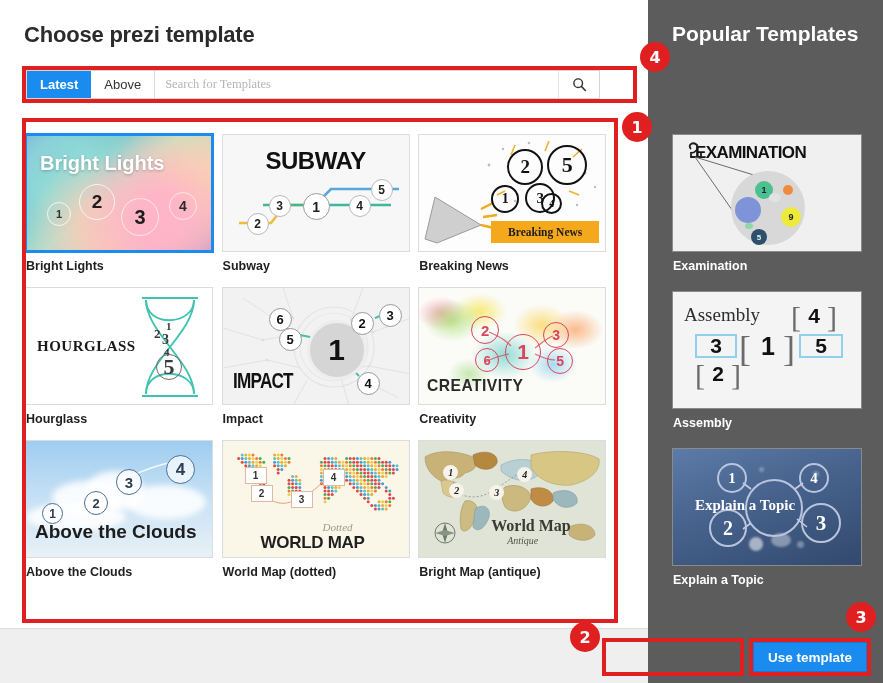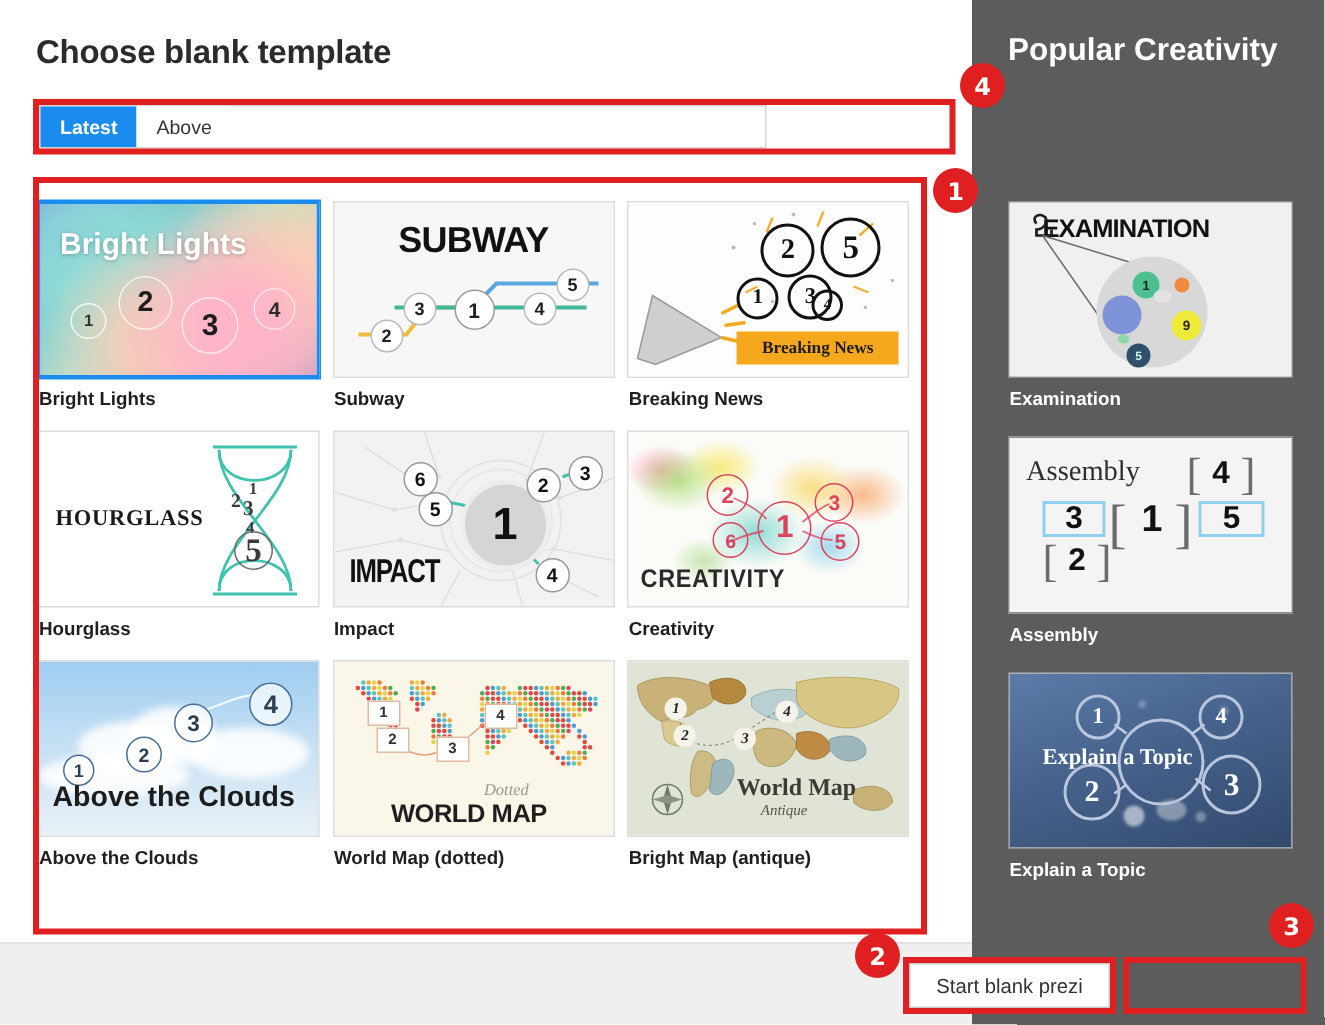--- a/index.html
+++ b/index.html
@@ -10,21 +10,21 @@
     position:relative;
     -webkit-font-smoothing:antialiased;
   }
   #root{position:absolute;inset:0;}
 
   
   .left-pane{position:absolute;left:0;top:0;width:648px;height:683px;background:#ffffff;}
   .page-title{position:absolute;left:24px;top:22px;font-size:22px;font-weight:bold;color:#2b2b2b;letter-spacing:-.2px;}
 
   
-  .search-row{position:absolute;left:26px;top:70px;width:485px;height:29px;display:flex;
+  .search-row{position:absolute;left:26px;top:70px;width:574px;height:29px;display:flex;
               border:1px solid #d5d5d5;background:#fff;box-sizing:border-box;}
   .tab{height:100%;display:flex;align-items:center;justify-content:center;font-size:13px;
        padding:0 13px;box-sizing:border-box;cursor:pointer;}
   .tab.active{background:#1a8cf0;color:#fff;font-weight:bold;}
   .tab.inactive{color:#333;background:#fff;}
   .search-wrap{flex:1;display:flex;align-items:center;border-left:1px solid #dcdcdc;background:#fff;}
   .search-input{flex:1;border:0;outline:0;height:100%;padding:0 10px;font-size:12.5px;
                 font-family:"Liberation Serif", serif;color:#333;background:transparent;}
   .search-input::placeholder{color:#b6b6b6;font-style:normal;}
   .search-btn{width:40px;height:100%;display:flex;align-items:center;justify-content:center;
@@ -171,25 +171,34 @@
         font-family:"Liberation Serif", serif;}
   .et-bub{position:absolute;border-radius:50%;background:rgba(255,255,255,.55);filter:blur(1px);}
 </style>
 </head>
 <body>
 
 <div id="root">
 
   <div class="left-pane">
 
-    <div class="page-title">Choose blank template</div>
+    <div class="page-title">Choose prezi template</div>
 
     <div class="search-row">
       <div class="tab active">Latest</div>
       <div class="tab inactive">Above</div>
+      <div class="search-wrap">
+        <input class="search-input" type="text" placeholder="Search for Templates" style="">
+        <div class="search-btn">
+          <svg width="15" height="15" viewBox="0 0 16 16">
+            <circle cx="6.6" cy="6.6" r="4.6" fill="none" stroke="#333" stroke-width="1.5"></circle>
+            <line x1="10" y1="10" x2="14.3" y2="14.3" stroke="#333" stroke-width="1.6" stroke-linecap="round"></line>
+          </svg>
+        </div>
+      </div>
     </div>
 
     <div class="grid">
 
       <div class="row">
 
         <div class="cell">
           <div class="thumb selected">
             <div class="art">
               <div class="bl-bg"></div>
@@ -722,21 +731,21 @@
           </div>
           <div class="cap">Bright Map (antique)</div>
         </div>
       </div>
     </div>
 
     <div class="bottom-bar"></div>
   </div>
 
   <div class="right-pane">
-    <div class="pop-title">Popular Creativity</div>
+    <div class="pop-title">Popular Templates</div>
 
     <div class="pop-list">
 
       <div>
         <div class="pop-thumb">
           <div class="art" style="background:#f0f0f0;">
             <div class="ex-title">EXAMINATION</div>
             <svg width="190" height="118" style="position:absolute;left:0;top:0;">
               <path d="M18,14 C14,10 20,6 24,10 C26,14 22,18 18,18 L18,22 L28,22 L28,18" fill="none" stroke="#1c1c1c" stroke-width="1.8"></path>
               <line x1="22" y1="22" x2="120" y2="52" stroke="#6a6a6a" stroke-width="1"></line>
@@ -801,21 +810,21 @@
             <div class="et-n" style="left:36px;top:60px;width:34px;height:34px;font-size:20px;">2</div>
             <div class="et-n" style="left:128px;top:54px;width:36px;height:36px;font-size:21px;">3</div>
             <div class="et-title">Explain a Topic</div>
           </div>
         </div>
         <div class="pop-cap">Explain a Topic</div>
       </div>
     </div>
   </div>
 
-  <div class="btn btn-blank">Start blank prezi</div>
+  <div class="btn btn-use">Use template</div>
 
   <div class="ann-rect" style="left:22px;top:66px;width:615px;height:37px;"></div>
   <div class="ann-rect" style="left:22px;top:118px;width:596px;height:505px;"></div>
   <div class="ann-rect" style="left:602px;top:638px;width:142px;height:38px;"></div>
   <div class="ann-rect" style="left:749px;top:638px;width:122px;height:38px;"></div>
 
   <div class="badge" style="left:640px;top:42px;">4</div>
   <div class="badge" style="left:622px;top:112px;">1</div>
   <div class="badge" style="left:570px;top:622px;">2</div>
   <div class="badge" style="left:846px;top:602px;">3</div>

